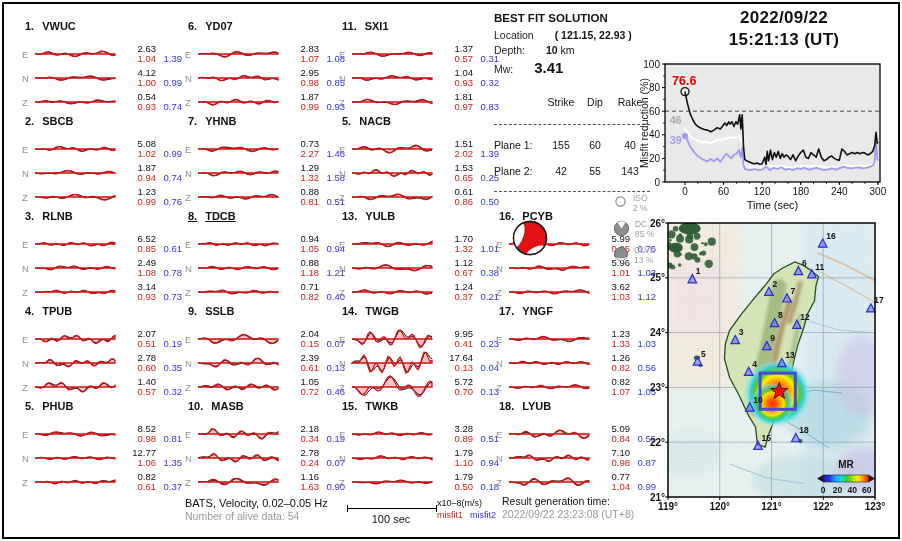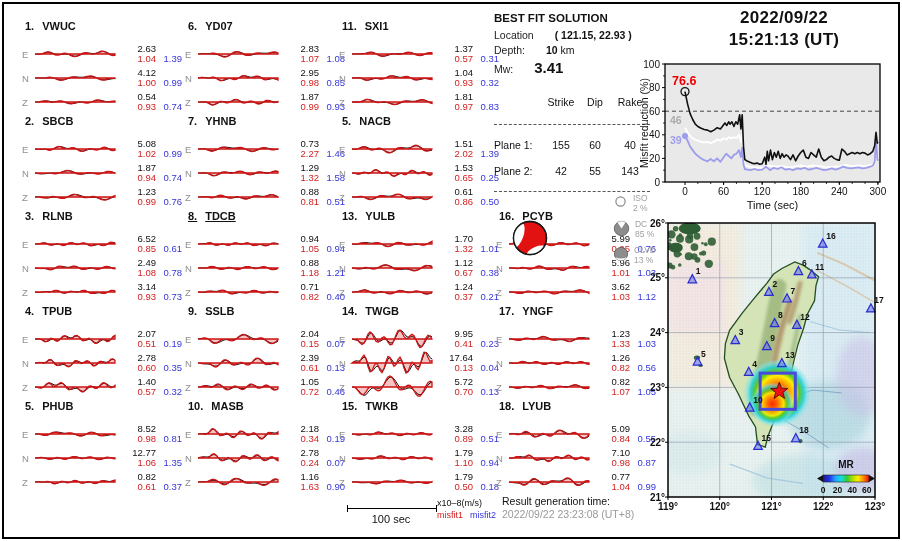--- a/index.html
+++ b/index.html
@@ -1253,20 +1253,24 @@
       <text x="79.75" y="298" font-size="10" font-weight="bold" fill="#111" text-anchor="middle" font-family="&quot;Liberation Sans&quot;,sans-serif">120°</text>
       <line x1="79.75" x2="79.75" y1="285" y2="288" stroke="#000" stroke-width="1"></line>
       <text x="131.5" y="298" font-size="10" font-weight="bold" fill="#111" text-anchor="middle" font-family="&quot;Liberation Sans&quot;,sans-serif">121°</text>
       <line x1="131.5" x2="131.5" y1="285" y2="288" stroke="#000" stroke-width="1"></line>
       <text x="183.25" y="298" font-size="10" font-weight="bold" fill="#111" text-anchor="middle" font-family="&quot;Liberation Sans&quot;,sans-serif">122°</text>
       <line x1="183.25" x2="183.25" y1="285" y2="288" stroke="#000" stroke-width="1"></line>
       <text x="235" y="298" font-size="10" font-weight="bold" fill="#111" text-anchor="middle" font-family="&quot;Liberation Sans&quot;,sans-serif">123°</text>
       <line x1="235" x2="235" y1="285" y2="288" stroke="#000" stroke-width="1"></line>
     </svg>
 
+  <div class="foot-left">
+    <div>BATS, Velocity, 0.02–0.05 Hz</div>
+    <div class="l2">Number of alive data: 54</div>
+  </div>
 
   <div class="scalebar-wrap">
     <div class="scalebar">
         <div class="hline"></div>
       </div>
     <div class="scalebar-label">100 sec</div>
   </div>
 
   <div class="unit-block">
     <div>x10–8(m/s)</div>

